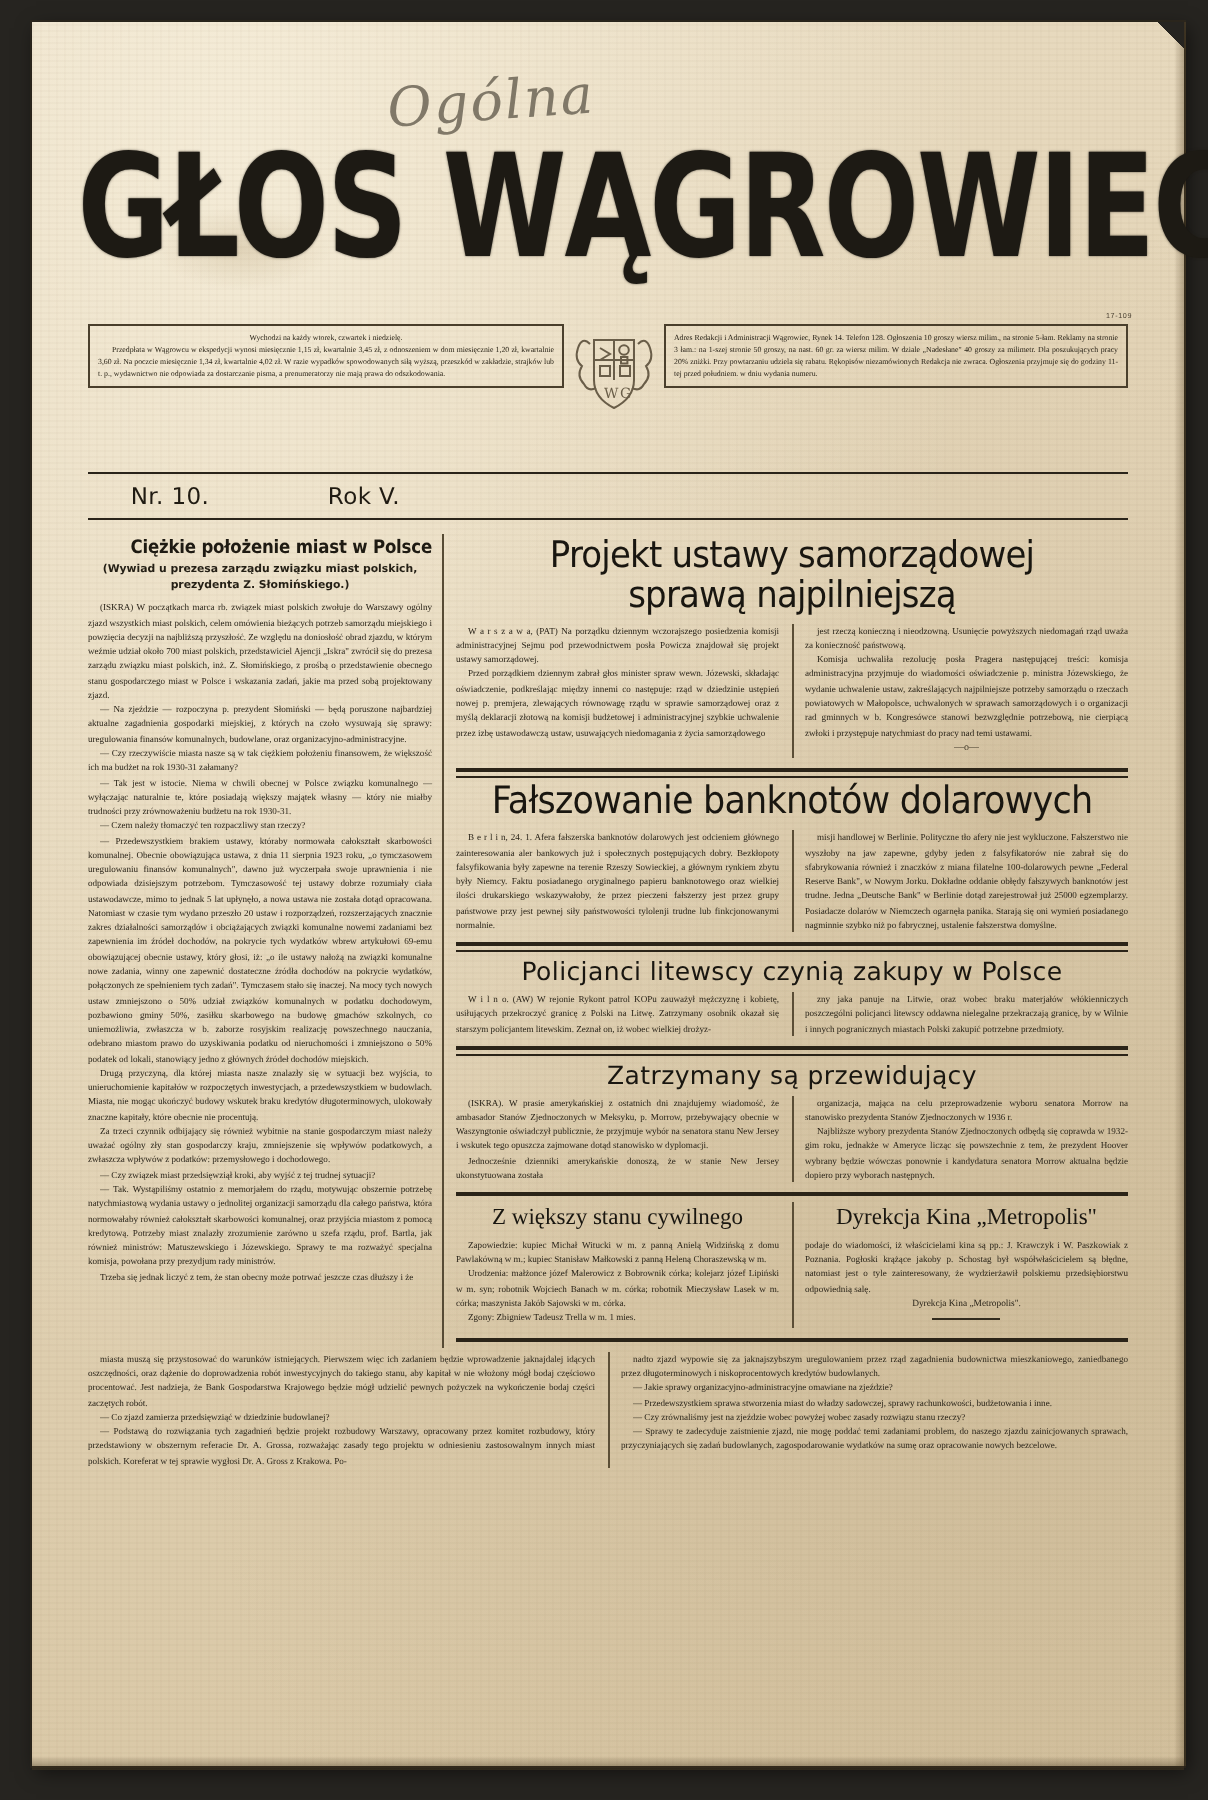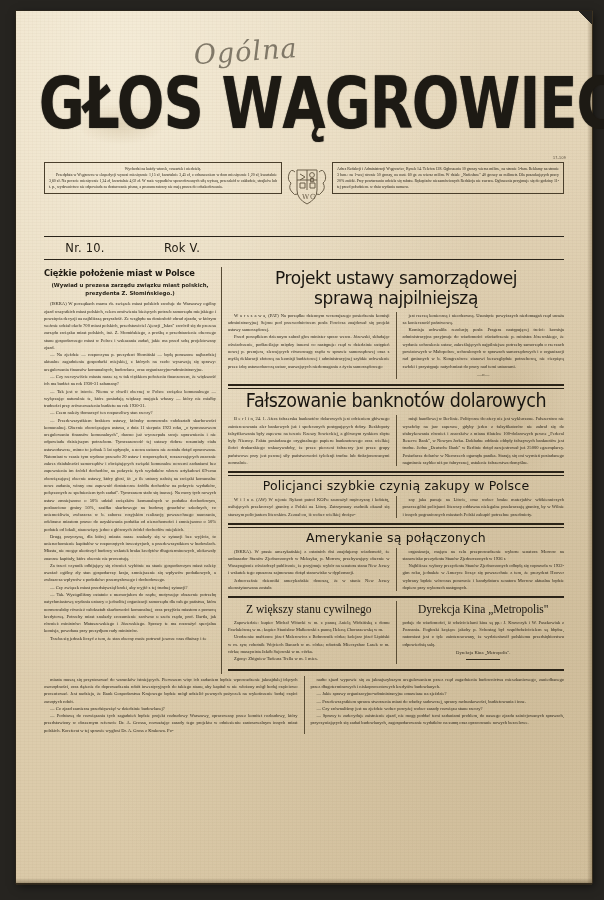--- a/index.html
+++ b/index.html
@@ -102,21 +102,21 @@
   .dateline .mid{flex:1;text-align:center;border-left:1.4px solid #2a241a;border-right:1.4px solid #2a241a;}
   .dateline .year{width:74px;text-align:right;}
 
   
   .body{display:flex;margin-top:7px;}
   .colA{width:172px;border-right:1px solid #564a34;padding-right:5px;}
   .colBC{flex:1;padding-left:6px;}
 
   .art-h1{
     font-family:"DejaVu Sans", sans-serif;font-weight:700;
-    font-size:8.3px;text-align:left;color:#1e1a12;
+    font-size:8.3px;text-align:right;color:#1e1a12;
     letter-spacing:-.1px;line-height:1.15;
     transform:scaleY(1.12);transform-origin:center;
     margin:2px 0 3px 0;
   }
   .art-sub{
     font-family:"DejaVu Sans", sans-serif;font-weight:700;
     font-size:5.4px;text-align:center;color:#241f15;line-height:1.5;
     margin-bottom:3px;
   }
   .ptxt{
@@ -264,35 +264,35 @@
               </div>
               <div>
                 <p class="ptxt">misji handlowej w Berlinie.  Polityczne tło afery nie jest wykluczone. Fałszerstwo nie wyszłoby na jaw zapewne, gdyby jeden z falsyfikatorów nie zabrał się do sfabrykowania również i znaczków z miana filatelne 100-dolarowych pewne „Federal Reserve Bank", w Nowym Jorku. Dokładne oddanie obłędy fałszywych banknotów jest trudne. Jedna „Deutsche Bank" w Berlinie dotąd zarejestrował już 25000 egzemplarzy. Posiadacze dolarów w Niemczech ogarnęła panika. Starają się oni wymień posiadanego nagminnie szybko niż po fabrycznej, ustalenie fałszerstwa domyślne.</p>
               </div>
             </div>
           </div>
 
           <div class="rule-double"></div>
 
           <div>
-            <div class="midhead">Policjanci szybkie czynią zakupy w Polsce</div>
+            <div class="midhead">Policjanci litewscy czynią zakupy w Polsce</div>
             <div class="split">
               <div>
                 <p class="ptxt">W i l n o. (AW)  W rejonie Rykont patrol KOPu zauważył mężczyznę i kobietę, usiłujących przekroczyć granicę z Polski na Litwę.  Zatrzymany osobnik okazał się starszym policjantem litewskim.  Zeznał on, iż wobec wielkiej drożyz-</p>
               </div>
               <div>
                 <p class="ptxt">zny jaka panuje na Litwie, oraz wobec braku materjałów włókienniczych poszczególni policjanci litewscy oddawna nielegalne przekraczają granicę, by w Wilnie i innych pogranicznych miastach Polski zakupić potrzebne przedmioty.</p>
               </div>
             </div>
           </div>
 
           <div class="rule-double"></div>
 
           <div>
-            <div class="midhead">Amerykanie są połączonych</div>
+            <div class="midhead">Zatrzymany są przewidujący</div>
             <div class="split">
               <div>
                 <p class="ptxt">(ISKRA).  W prasie amerykańskiej z ostatnich dni znajdujemy wiadomość, że ambasador Stanów Zjednoczonych w Meksyku, p. Morrow, przebywający obecnie w Waszyngtonie oświadczył publicznie, że przyjmuje wybór na senatora stanu New Jersey i wskutek tego opuszcza zajmowane dotąd stanowisko w dyplomacji.</p>
                 <p class="ptxt">Jednocześnie dzienniki amerykańskie donoszą, że w stanie New Jersey ukonstytuowana została</p>
               </div>
               <div>
                 <p class="ptxt">organizacja, mająca na celu przeprowadzenie wyboru senatora Morrow na stanowisko prezydenta Stanów Zjednoczonych w 1936 r.</p>
                 <p class="ptxt">Najbliższe wybory prezydenta Stanów Zjednoczonych odbędą się coprawda w 1932-gim roku, jednakże w Ameryce licząc się powszechnie z tem, że prezydent Hoover wybrany będzie wówczas ponownie i kandydatura senatora Morrow aktualna będzie dopiero przy wyborach następnych.</p>
               </div>
             </div>

